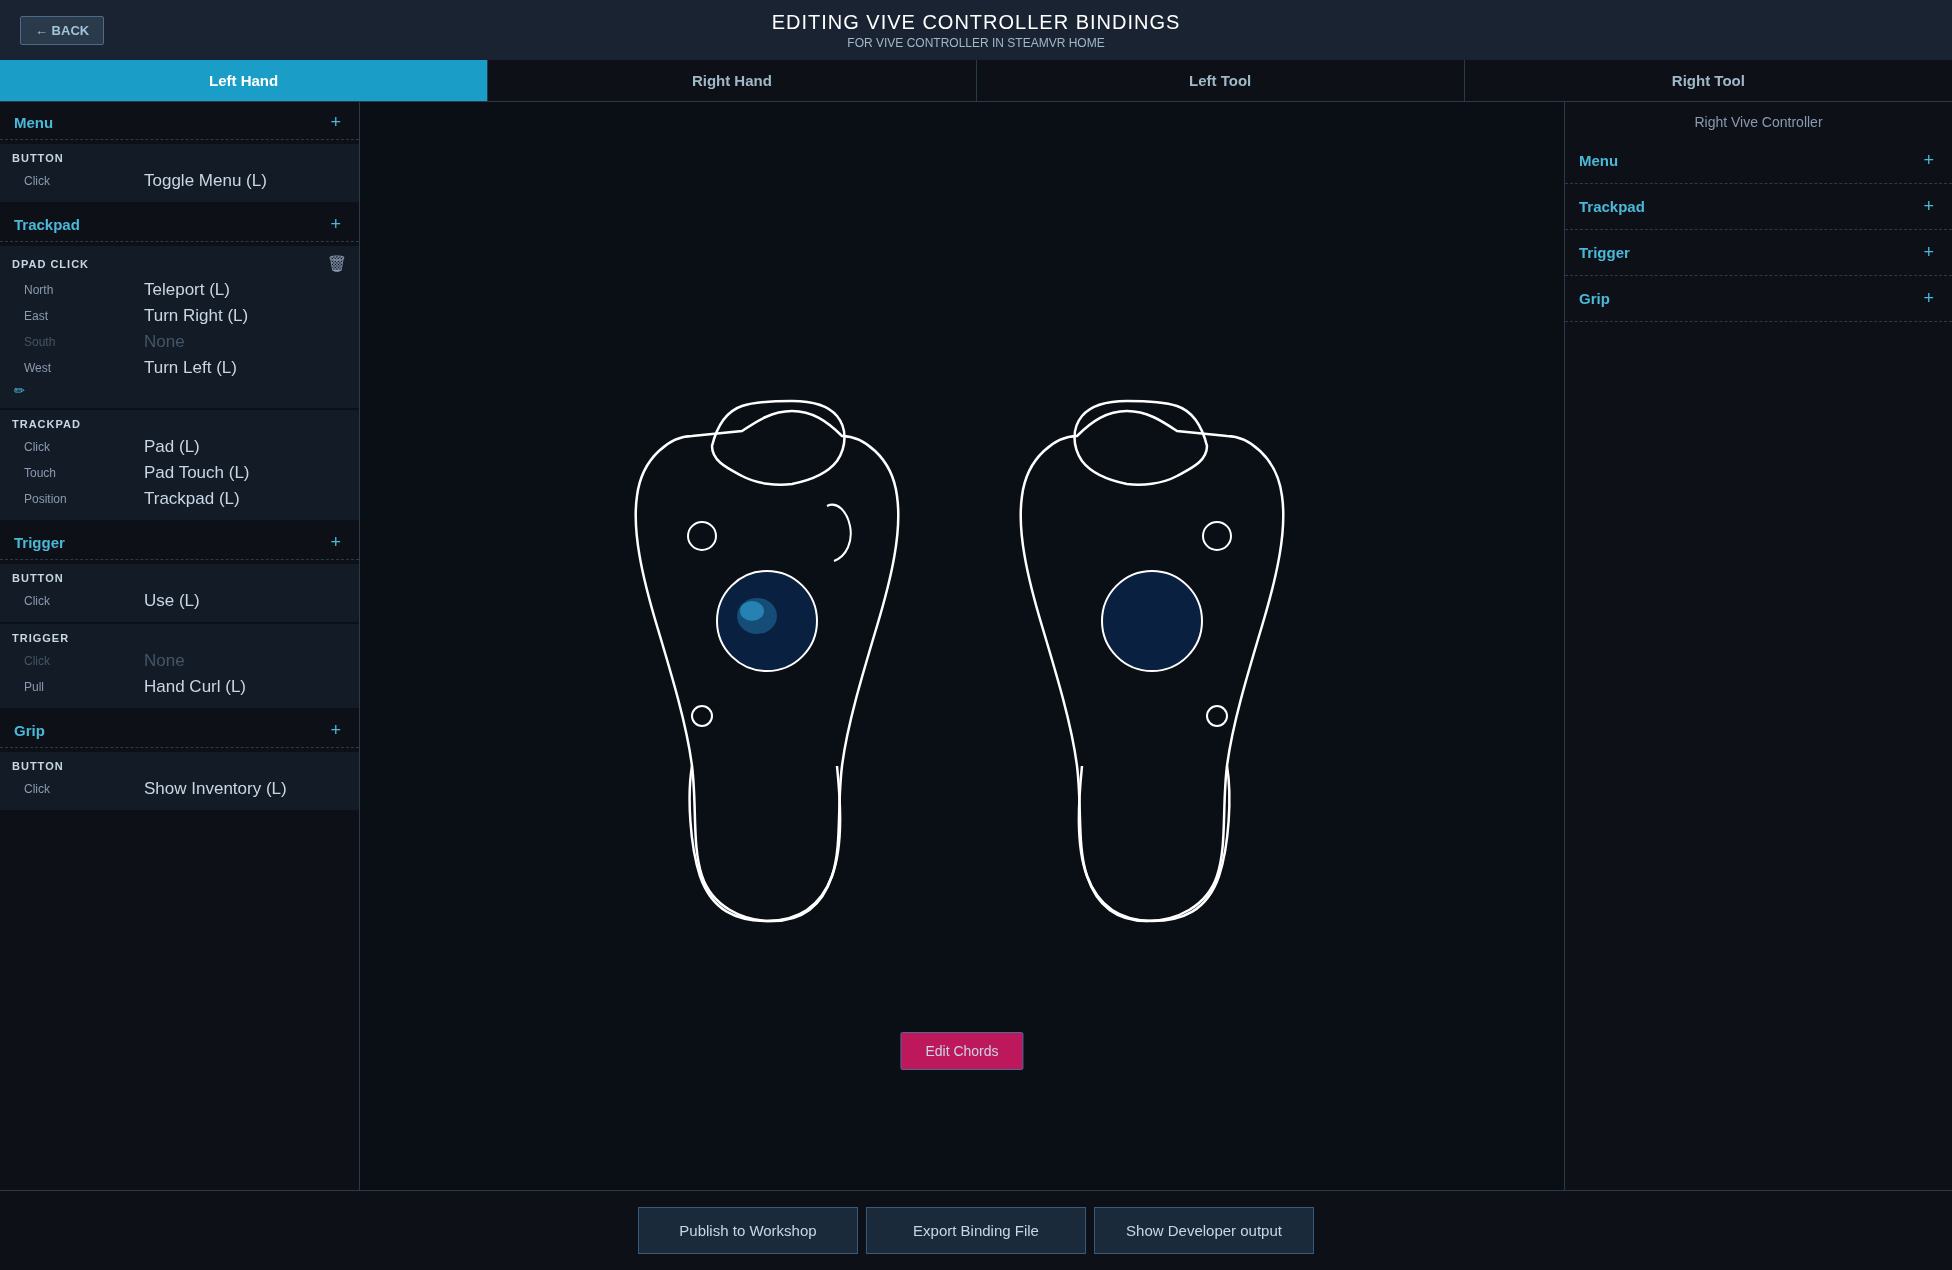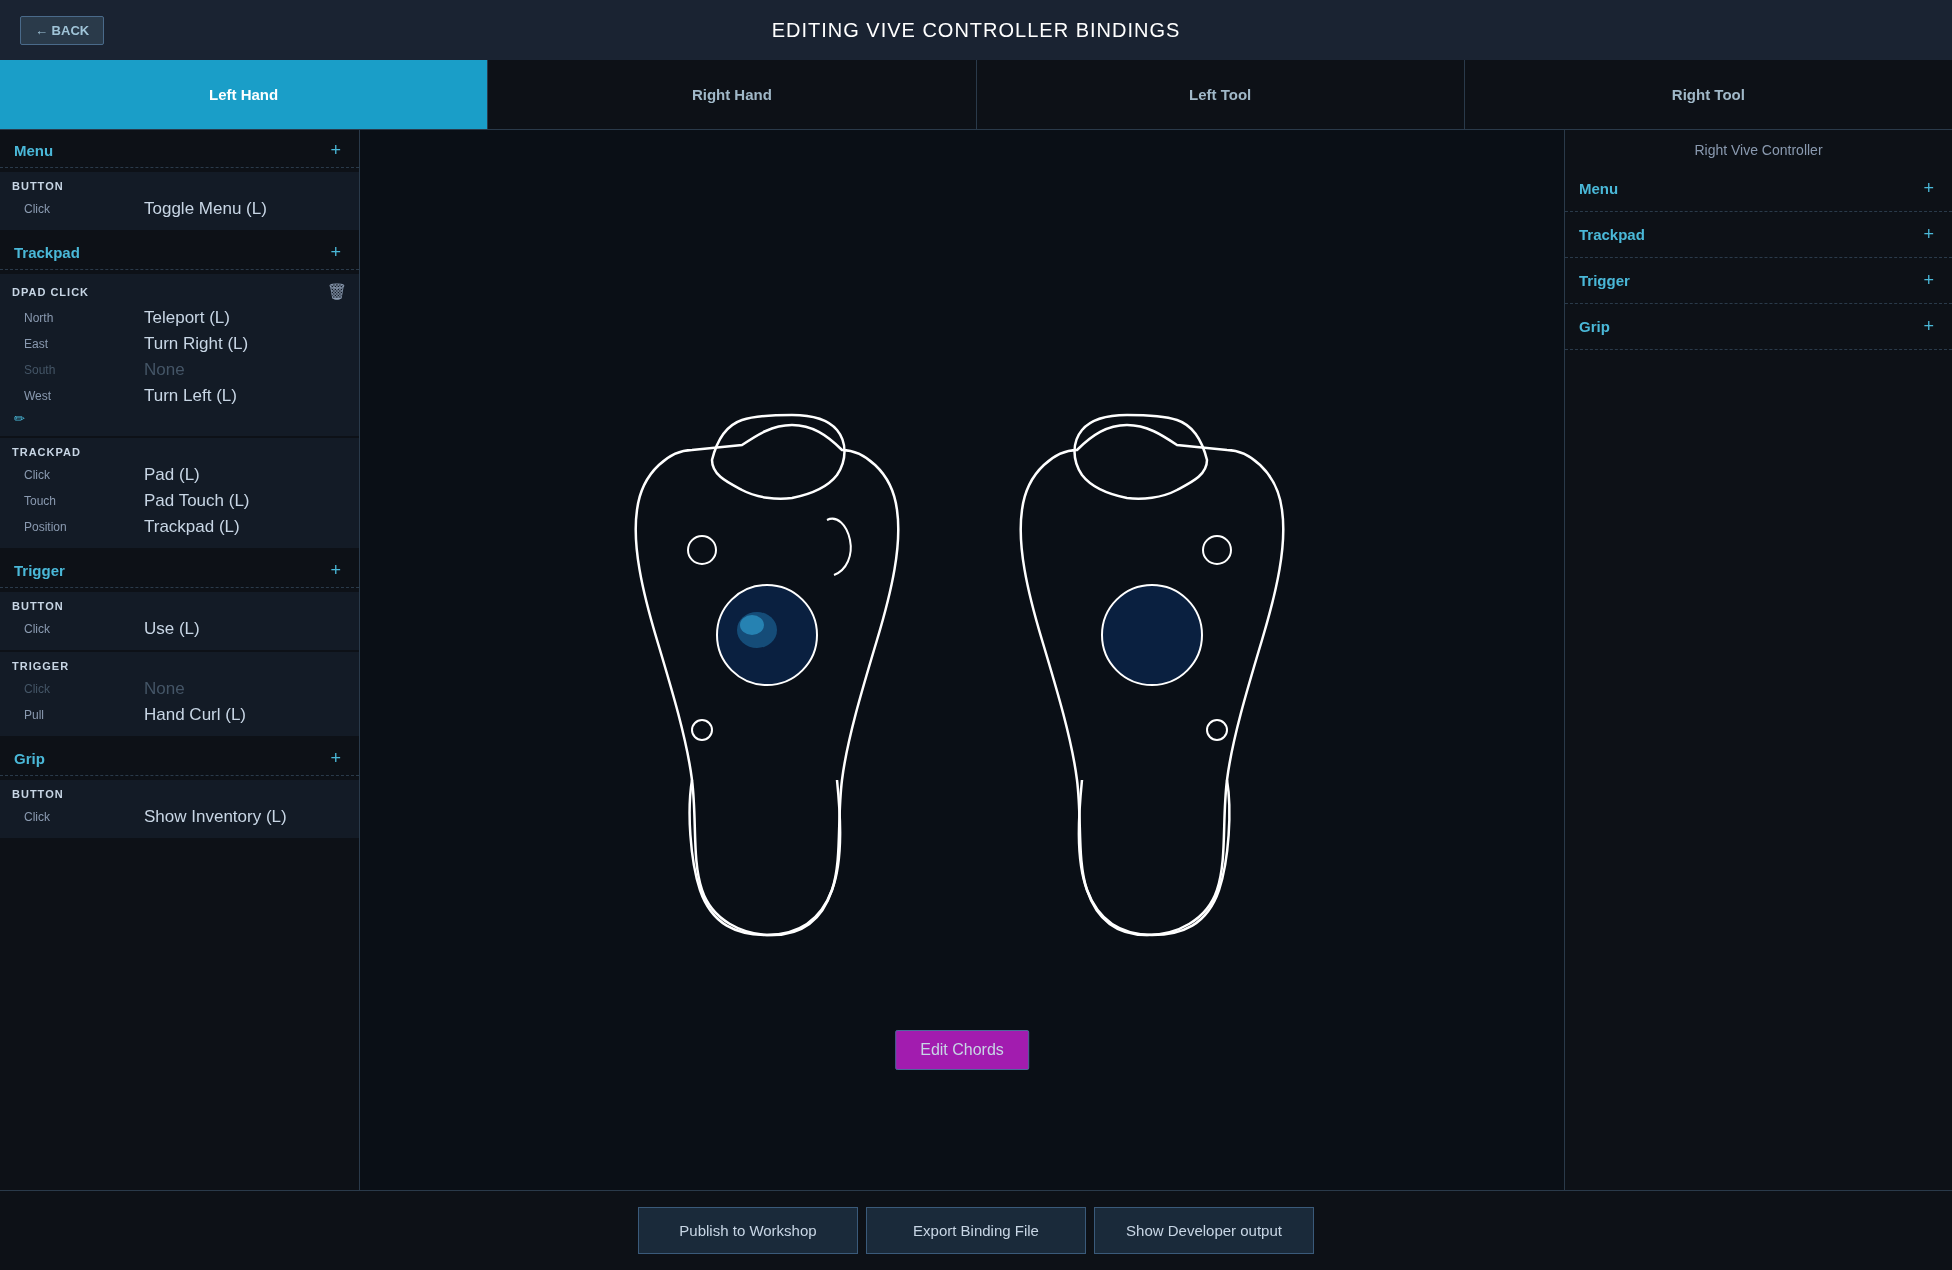--- a/index.html
+++ b/index.html
@@ -52,21 +52,21 @@
     }
 
     
     .tabs-row {
       display: flex;
       background: #0d1117;
       border-bottom: 1px solid #2a3a4a;
     }
     .tab {
       flex: 1;
-      padding: 26px 10px;
+      padding: 12px 10px;
       text-align: center;
       font-size: 15px;
       font-weight: bold;
       color: #a0b8c8;
       cursor: pointer;
       border-right: 1px solid #2a3a4a;
     }
     .tab.active {
       background: #1a9ec8;
       color: #ffffff;
@@ -179,25 +179,25 @@
     .controller-svg {
       width: 700px;
       height: 580px;
     }
 
     .edit-chords-btn {
       position: absolute;
       bottom: 120px;
       left: 50%;
       transform: translateX(-50%);
-      background: #a21caf;
+      background: #be185d;
       border: 1px solid #4a6a9a;
       color: #c8d6e5;
       padding: 10px 24px;
-      font-size: 16px;
+      font-size: 14px;
       cursor: pointer;
       border-radius: 2px;
     }
 
     
     .right-panel {
       width: 388px;
       background: #0d1117;
       border-left: 1px solid #2a3a4a;
       padding-bottom: 20px;
@@ -245,20 +245,21 @@
       min-width: 220px;
     }
   </style>
 </head>
 <body>
 
 <div class="header">
   <button class="back-btn">← BACK</button>
   <div class="header-center">
     <div class="header-title">EDITING VIVE CONTROLLER BINDINGS</div>
+    <div class="header-subtitle">FOR VIVE CONTROLLER IN STEAMVR HOME</div>
   </div>
 </div>
 
 <div class="tabs-row">
   <div class="tab active">Left Hand</div>
   <div class="tab">Right Hand</div>
   <div class="tab">Left Tool</div>
   <div class="tab">Right Tool</div>
 </div>
 

